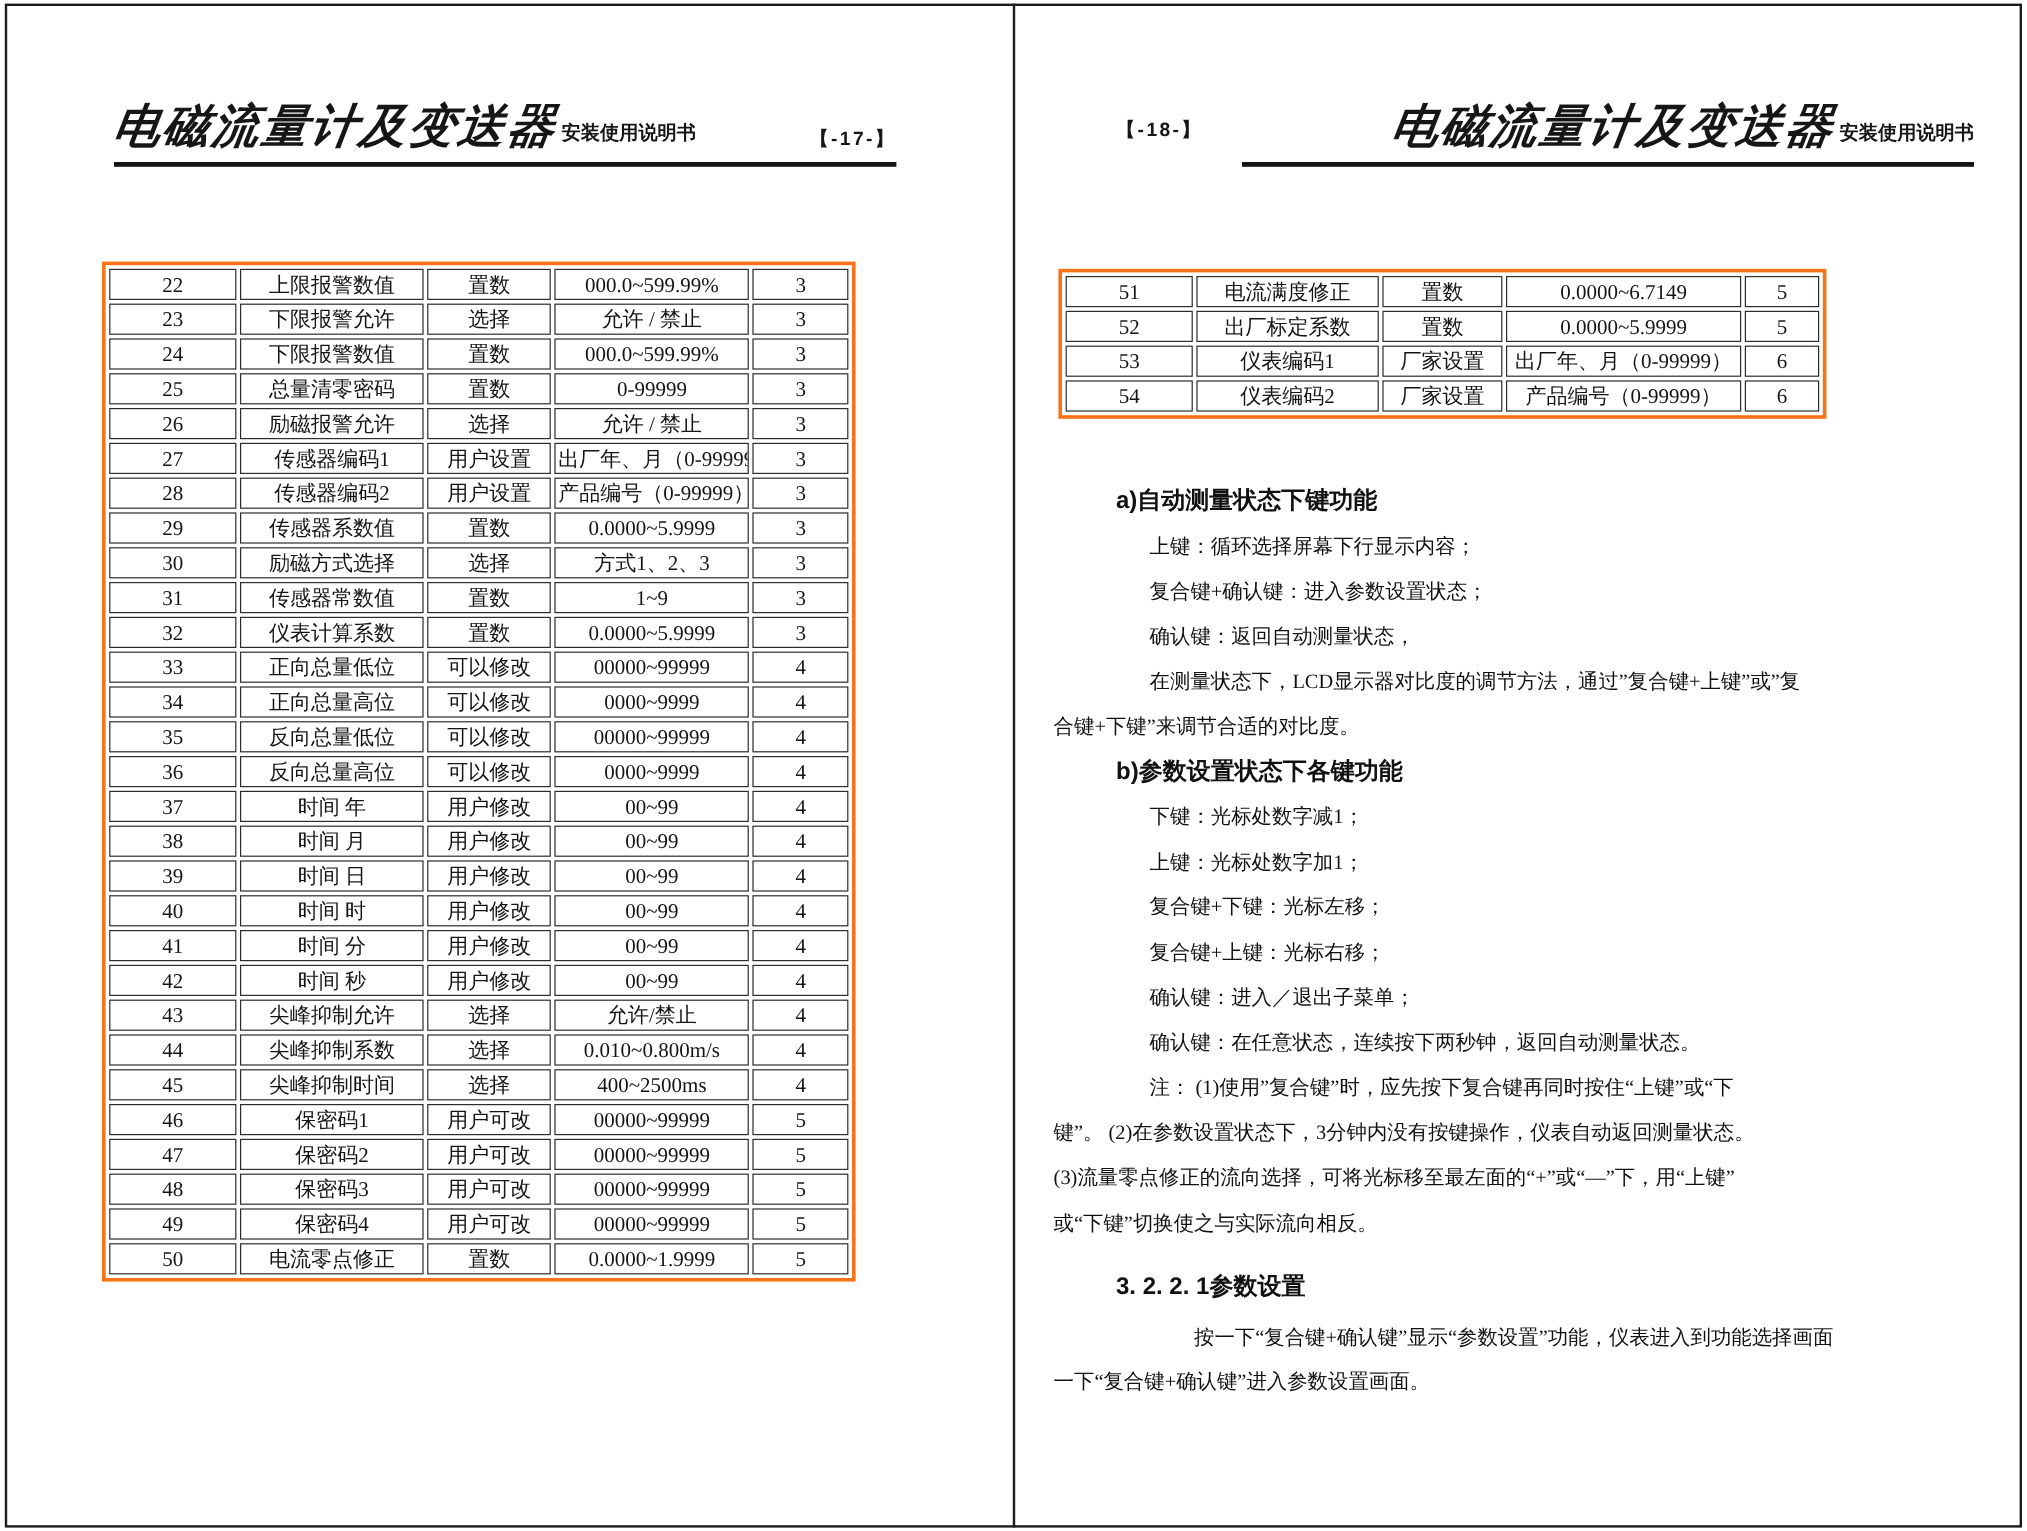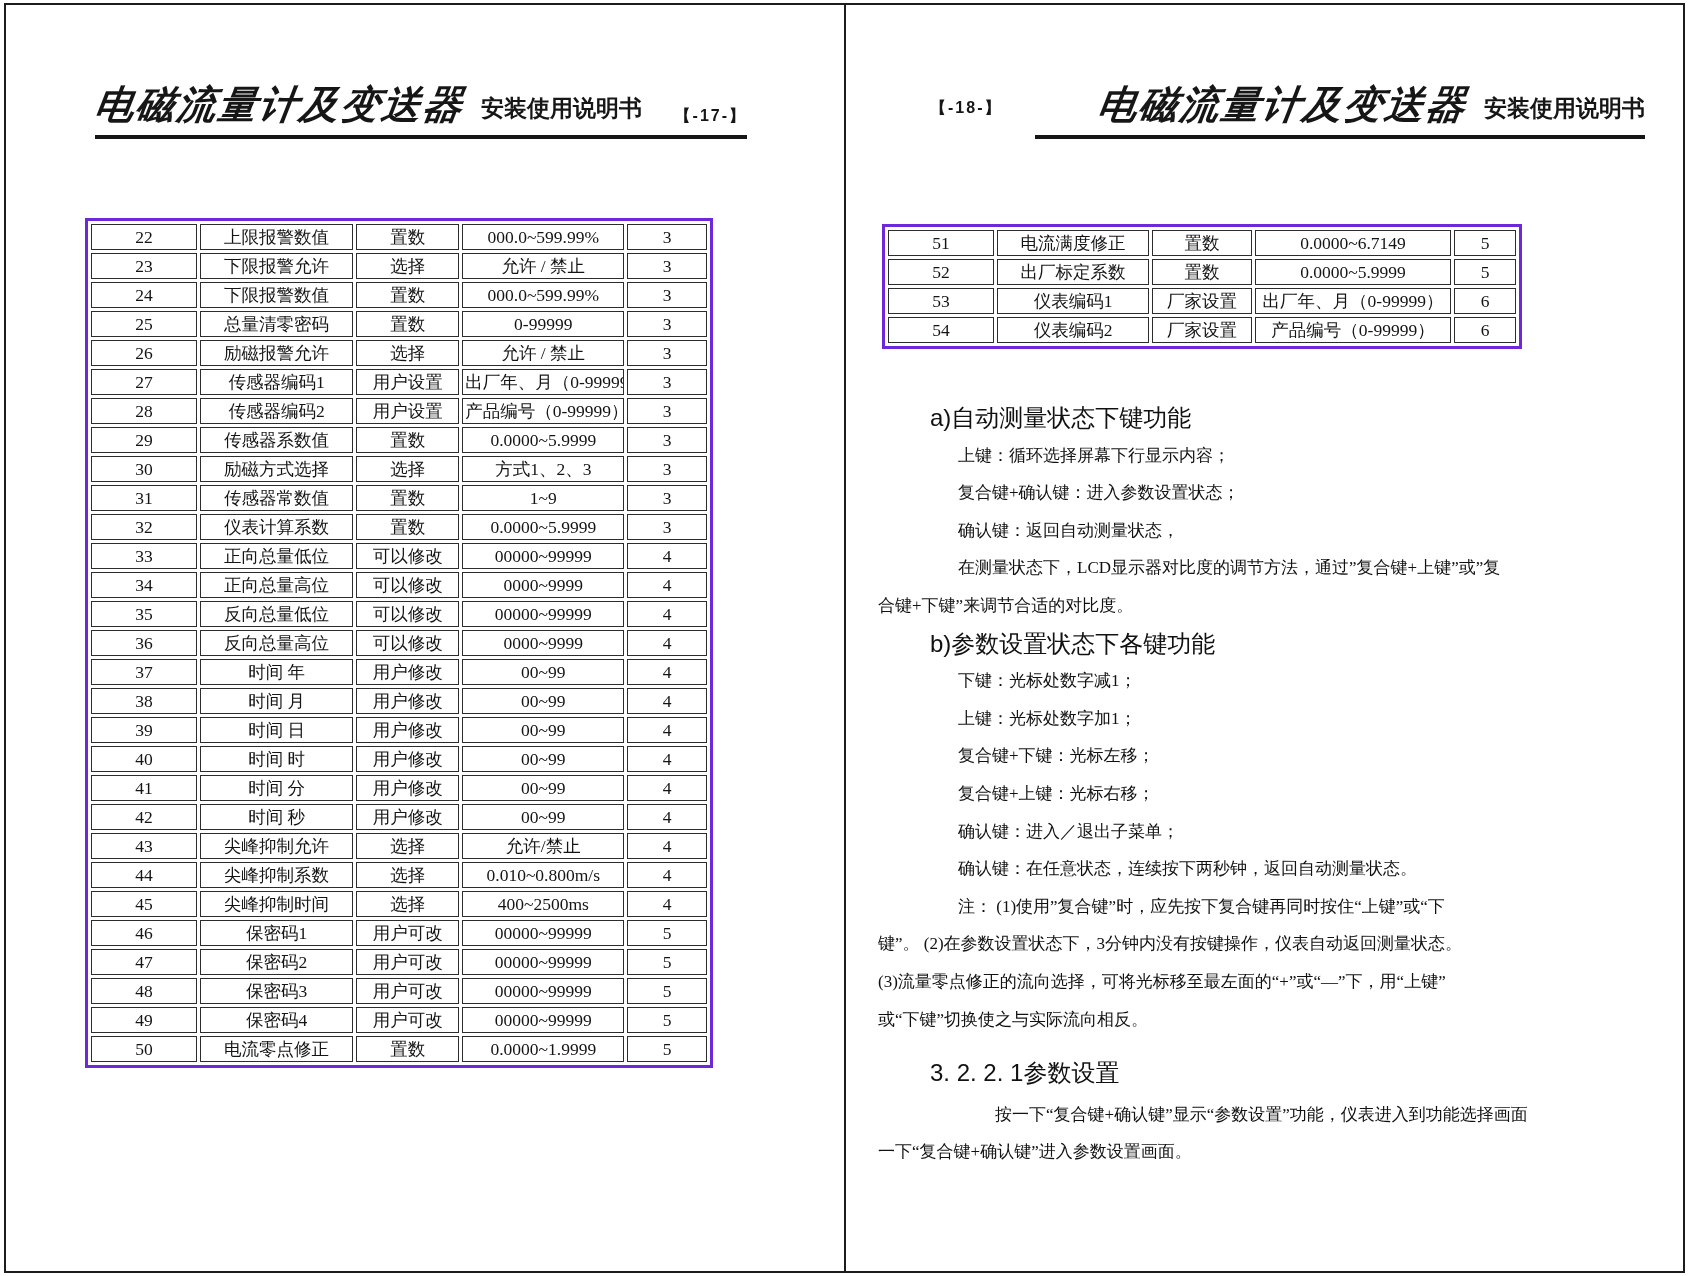--- a/index.html
+++ b/index.html
@@ -23,49 +23,49 @@
   .hdr-left{left:95px;width:652px;justify-content:space-between;}
   .hdr-right{left:1035px;width:610px;justify-content:flex-end;}
   .title-group{display:flex;align-items:baseline;white-space:nowrap;}
   .title-main{
     font-family:"Liberation Serif","DejaVu Serif",serif;
     font-style:italic;font-weight:bold;font-size:39px;letter-spacing:2px;
     transform:skewX(-8deg);
   }
   .title-sub{
     font-family:"Liberation Sans","DejaVu Sans",sans-serif;
-    font-weight:bold;font-size:23px;margin-left:17px;position:relative;top:-2px;
+    font-weight:bold;font-size:16px;margin-left:4px;position:relative;top:-2px;
   }
   .pgnum{
     font-family:"Liberation Sans","DejaVu Sans",sans-serif;
     font-weight:bold;font-size:16px;letter-spacing:2px;white-space:nowrap;
   }
   .hdr-left .pgnum{padding-bottom:5px;}
   .pgnum-right{position:absolute;left:930px;top:98px;}
   
   table.ptable{
     border-collapse:separate;border-spacing:3px;
-    border:3px solid #6d28d9;background:#fff;table-layout:fixed;
+    border:3px solid #f97316;background:#fff;table-layout:fixed;
   }
   table.ptable td{
     border:1px solid #2c2c2c;text-align:center;vertical-align:middle;
     height:22px;font-size:17.5px;padding:0 2px;white-space:nowrap;overflow:hidden;
     font-family:"Liberation Serif","DejaVu Serif",serif;color:#141414;
   }
   .tbl-left{position:absolute;left:85px;top:218px;width:628px;}
   .tbl-right{position:absolute;left:882px;top:224px;width:620px;}
   
   .body-text{position:absolute;left:878px;top:399px;width:778px;}
   .ln{
     font-size:17px;line-height:37.6px;white-space:nowrap;color:#111;
     font-family:Liberation Serif, serif;
   }
   .ln-h,.ln-h3{
     font-family:"Liberation Sans","DejaVu Sans",sans-serif;
-    font-weight:normal;font-size:24px;padding-left:52px;
+    font-weight:bold;font-size:20px;padding-left:52px;
   }
   .ln-h3{margin-top:16px;margin-bottom:4px;}
   .ln-i{padding-left:80px;}
   .ln-p{padding-left:117px;}
   .ln-0{padding-left:0;}
 </style>
 </head>
 <body>
 
 <div class="frame"></div>

